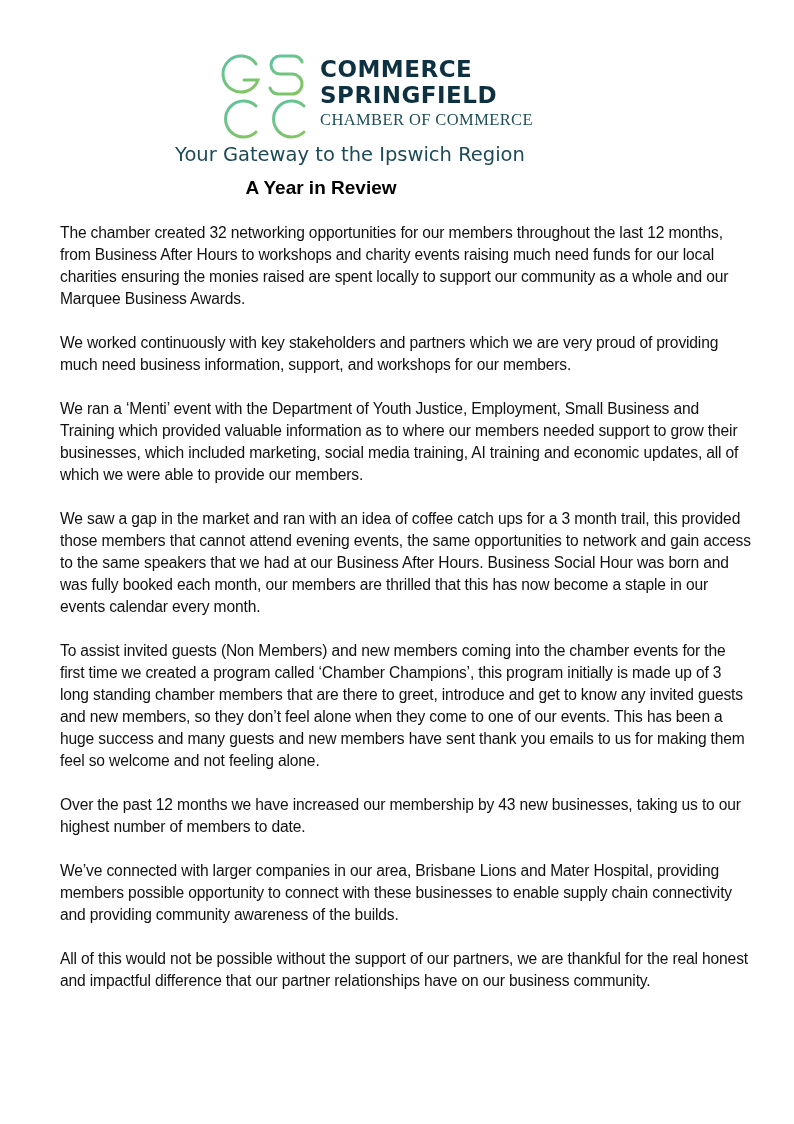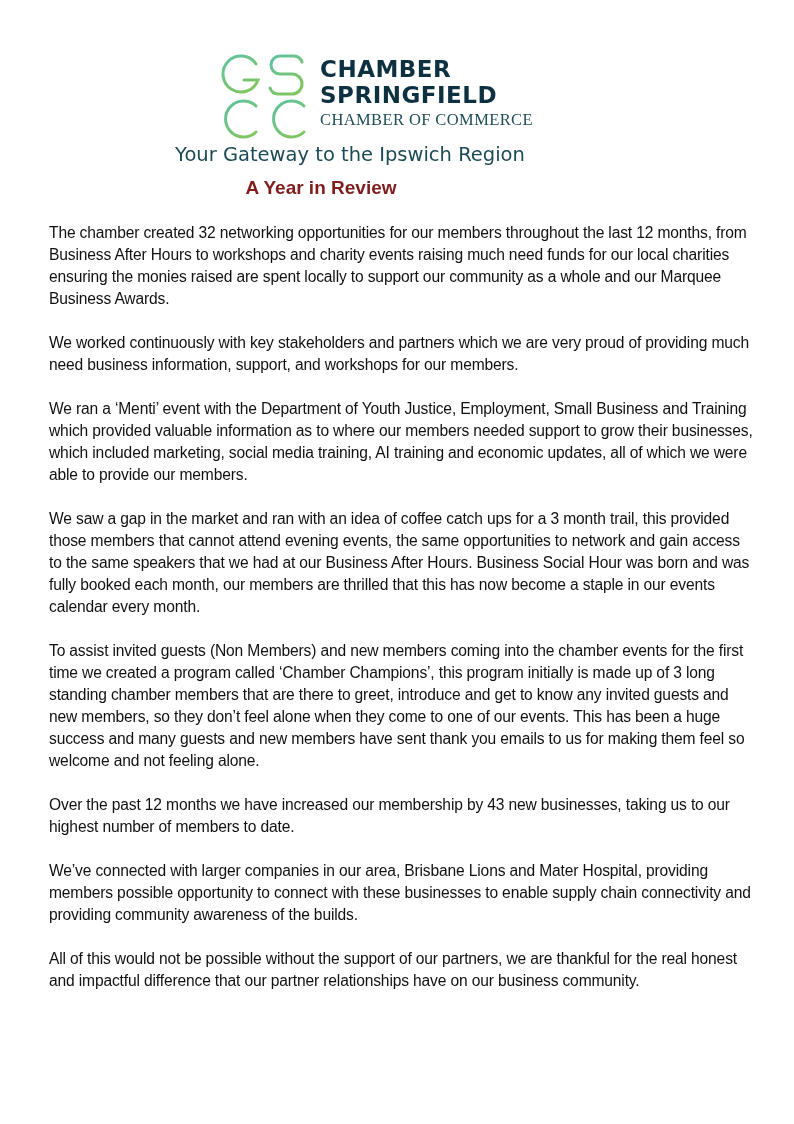--- a/index.html
+++ b/index.html
@@ -15,28 +15,28 @@
     .logo-line3 {
       font-family: Liberation Serif, serif; font-size: 16.5px; line-height: 20px;
       color: #1f4e57; letter-spacing: 0.4px; margin-top: 2px;
     }
     .tagline {
       position: absolute; left: 0; width: 700px; top: 143px; text-align: center;
       font-family: "DejaVu Sans", sans-serif; font-size: 19.5px; color: #1c4a55;
     }
     .title {
       position: absolute; left: 0; width: 642px; top: 177px; text-align: center;
-      font-family: "Liberation Sans", sans-serif; font-weight: bold; font-size: 19px; color: #7f1d1d;
+      font-family: "Liberation Sans", sans-serif; font-weight: bold; font-size: 19px; color: #000000;
     }
     .content {
       position: absolute; left: 49px; top: 222px; width: 705px;
       font-family: "Liberation Sans", sans-serif; font-size: 15.6px; line-height: 22px; color: #111;
       letter-spacing: -0.15px;
     }
-    .content p { margin: 0 0 22px 0; }
+    .content p { margin: 0 0 22px 11px; }
   </style>
 </head>
 <body>
 
 <div class="page">
   <div class="logo">
     <svg class="logo-mark" viewBox="0 0 90 88">
       <defs>
         <linearGradient id="gm" x1="0" y1="0" x2="0.6" y2="1">
           <stop offset="0" stop-color="#5ec3a3"></stop>
@@ -48,21 +48,21 @@
         <path d="M38 12 A18 18 0 1 0 40 28 L26 28"></path>
 
         <path d="M84 10 A9 9 0 0 0 76 4 L62 4 A9 9 0 0 0 62 22 L74 22 A10 10 0 0 1 74 42 L60 42 A9 9 0 0 1 52 36"></path>
 
         <path d="M38 54 A18 18 0 1 0 38 80"></path>
 
         <path d="M86 54 A18 18 0 1 0 86 80"></path>
       </g>
     </svg>
     <div class="logo-text">
-      <div class="logo-line1">CHAMBER</div>
+      <div class="logo-line1">COMMERCE</div>
       <div class="logo-line2">SPRINGFIELD</div>
       <div class="logo-line3">CHAMBER OF COMMERCE</div>
     </div>
   </div>
 
   <div class="tagline">Your Gateway to the Ipswich Region</div>
   <div class="title">A Year in Review</div>
 
   <div class="content">
     <p>The chamber created 32 networking opportunities for our members throughout the last 12 months, from Business After Hours to workshops and charity events raising much need funds for our local charities ensuring the monies raised are spent locally to support our community as a whole and our Marquee Business Awards.</p>

